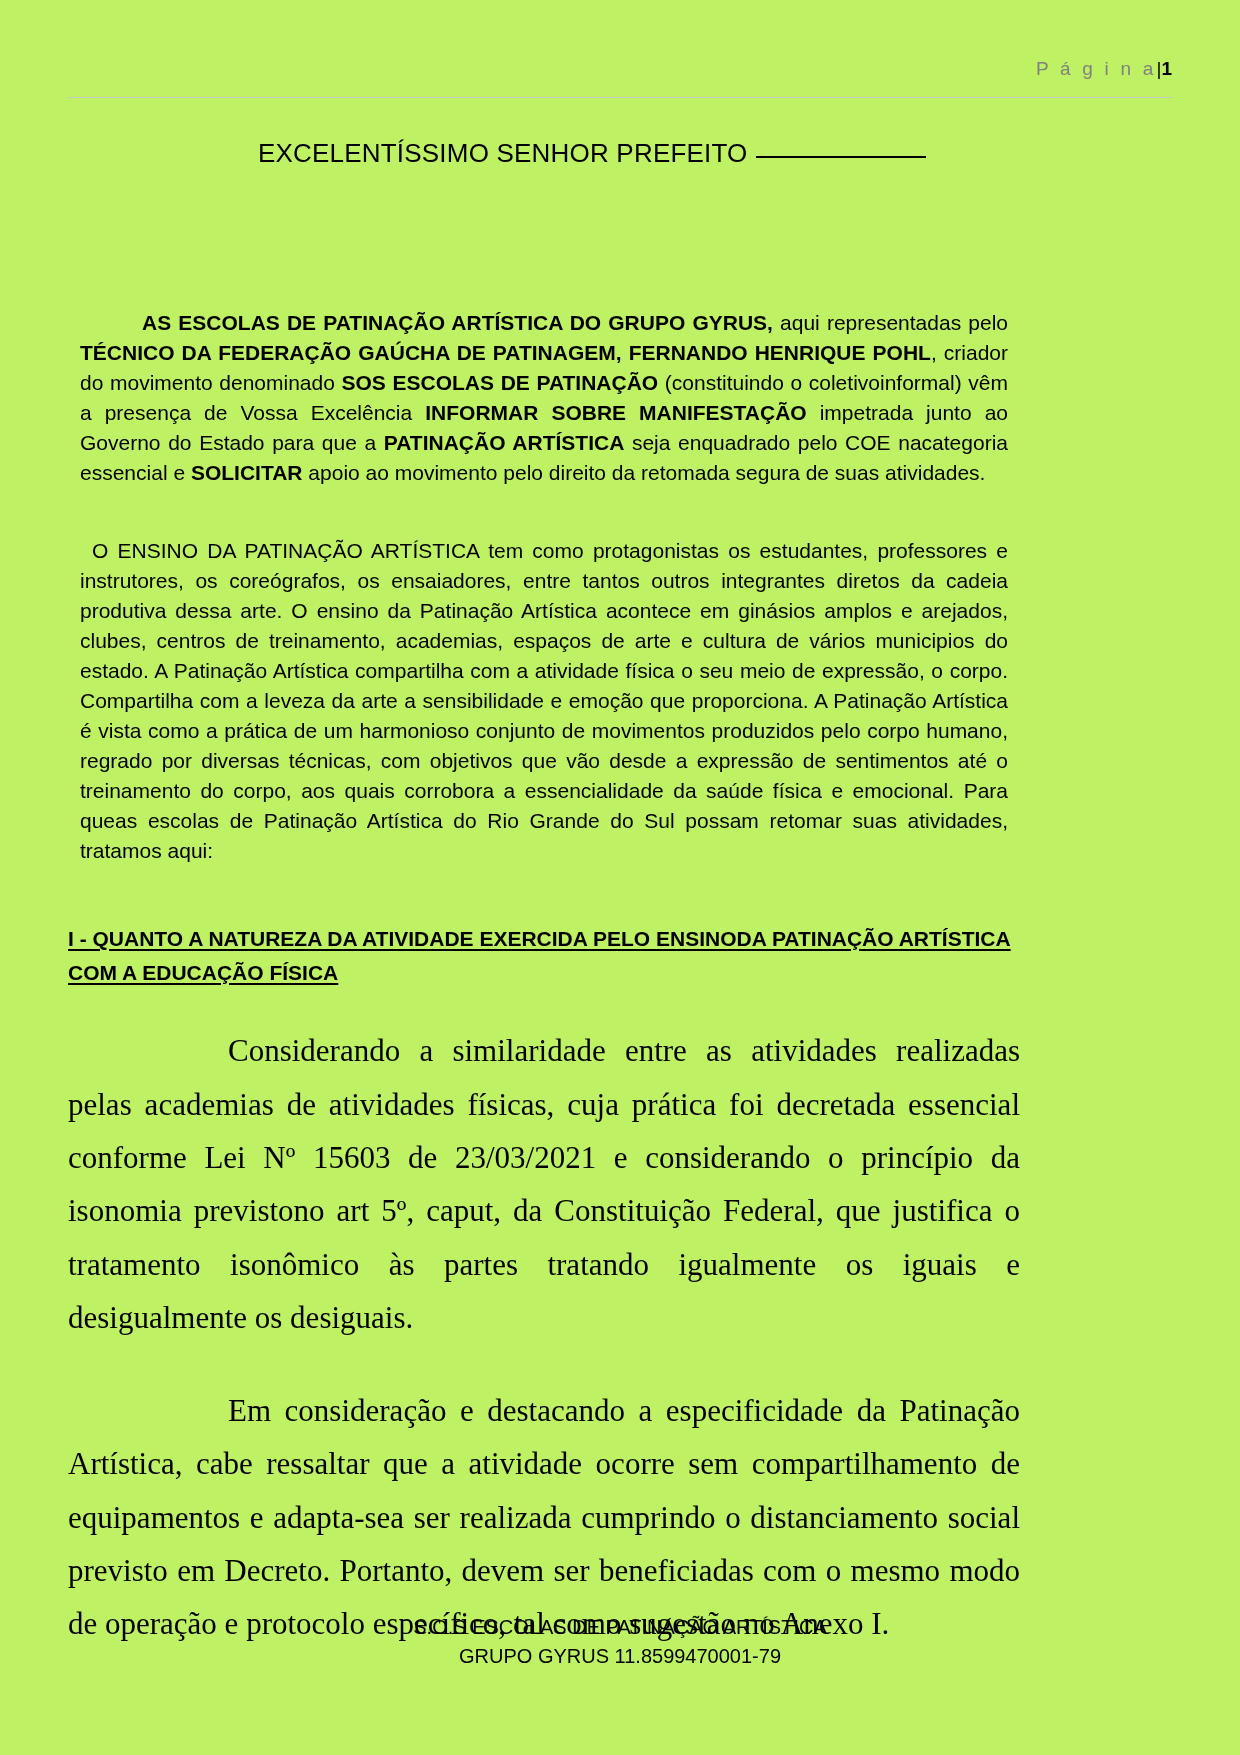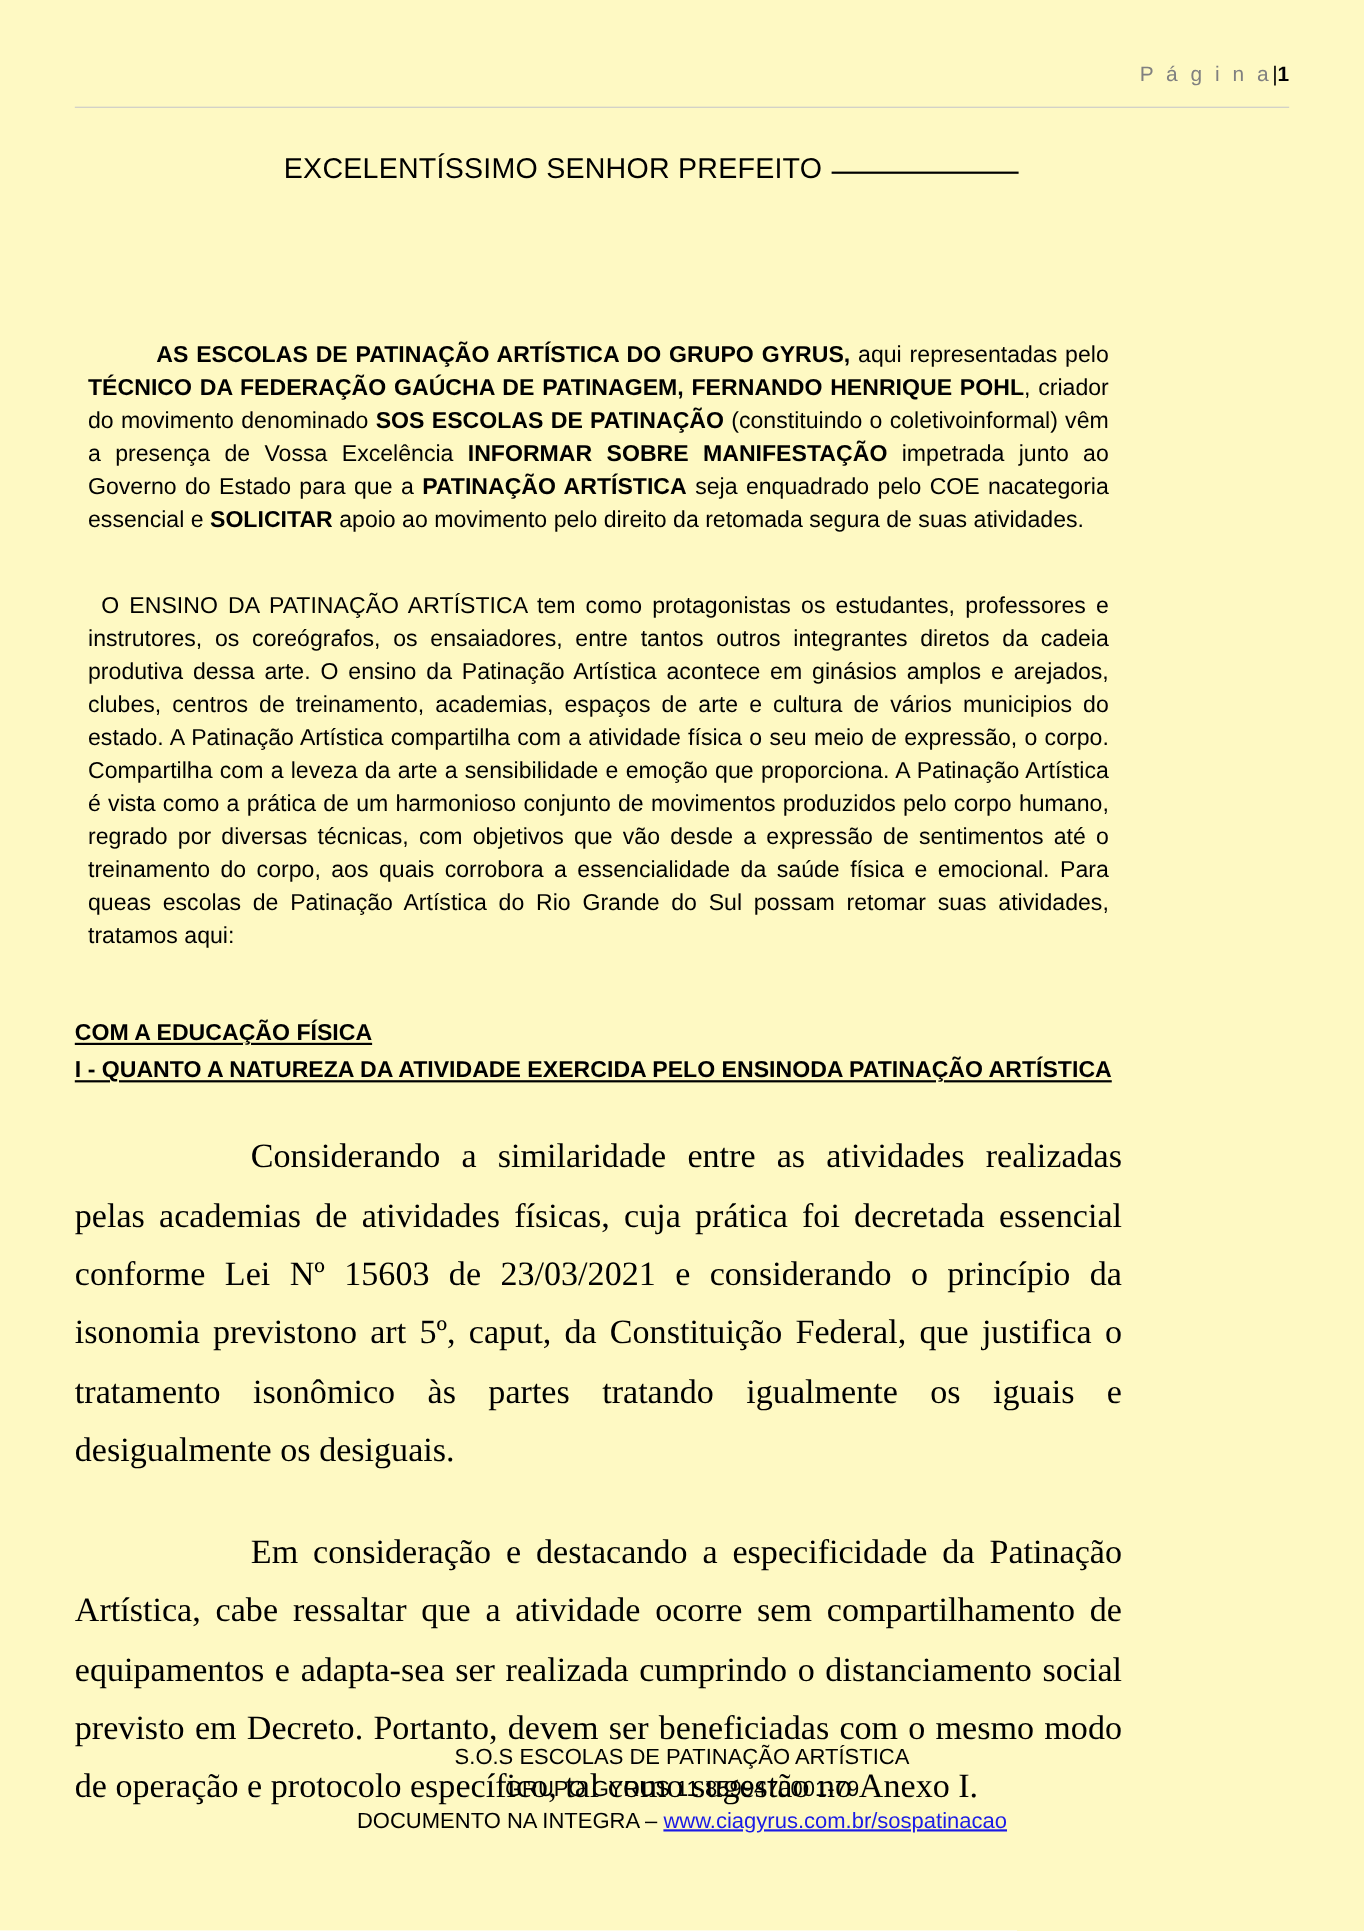--- a/index.html
+++ b/index.html
@@ -4,21 +4,21 @@
 <style>
   html, body {
     margin: 0;
     padding: 0;
     background: #ffffff;
   }
   .page {
     position: relative;
     width: 1240px;
     height: 1755px;
-    background: #fef9c3;
+    background: #bef264;
     box-sizing: border-box;
     font-family: "Liberation Sans", sans-serif;
     color: #000000;
     overflow: hidden;
   }
 
   
   .header {
     position: absolute;
     left: 68px;
@@ -161,29 +161,28 @@
     </div>
   </div>
 
   <div class="body-area">
 
     <p class="p-narrow"><span class="ind"></span><b>AS  ESCOLAS  DE  PATINAÇÃO  ARTÍSTICA  DO GRUPO GYRUS,</b><span> aqui representadas pelo </span><b>TÉCNICO DA FEDERAÇÃO GAÚCHA DE PATINAGEM, FERNANDO HENRIQUE POHL</b><span>, criador do movimento denominado </span><b>SOS ESCOLAS DE PATINAÇÃO</b><span> (constituindo o coletivoinformal) vêm a presença de Vossa Excelência </span><b>INFORMAR SOBRE MANIFESTAÇÃO</b><span> impetrada junto ao Governo do Estado para que a </span><b>PATINAÇÃO ARTÍSTICA</b><span> seja enquadrado pelo COE nacategoria essencial e </span><b>SOLICITAR</b><span> apoio ao movimento pelo direito da retomada segura de suas atividades.</span></p>
 
     <p class="p-narrow para-2"><span>O ENSINO DA PATINAÇÃO ARTÍSTICA</span><span> tem como protagonistas os estudantes, professores e instrutores, os coreógrafos, os ensaiadores, entre tantos outros integrantes diretos da cadeia produtiva dessa arte. O ensino da Patinação Artística acontece em ginásios amplos e arejados, clubes, centros de treinamento, academias, espaços de arte e cultura de vários municipios do estado. A Patinação Artística compartilha com a atividade física o seu meio de expressão, o corpo. Compartilha com a leveza da arte a sensibilidade e emoção que proporciona. A Patinação Artística é vista como a prática de um harmonioso conjunto de movimentos produzidos pelo corpo humano, regrado por diversas técnicas, com objetivos que vão desde a expressão de sentimentos até o treinamento do corpo, aos quais corrobora a essencialidade da saúde física e emocional. Para queas escolas de Patinação Artística do Rio Grande do Sul possam retomar suas atividades, tratamos aqui:</span></p>
 
     <div class="section-heading">
+      <div><span class="u">I - QUANTO A NATUREZA DA ATIVIDADE EXERCIDA PELO ENSINODA PATINAÇÃO ARTÍSTICA</span></div>
       <div><span class="u">COM A  EDUCAÇÃO FÍSICA</span></div>
-      <div><span class="u">I - QUANTO A NATUREZA DA ATIVIDADE EXERCIDA PELO ENSINODA PATINAÇÃO ARTÍSTICA</span></div>
     </div>
 
     <p class="p-large first"><span class="ind-big"></span><span>Considerando a similaridade entre as atividades realizadas pelas academias de atividades físicas, cuja prática foi decretada essencial conforme Lei Nº 15603 de 23/03/2021 e considerando o princípio da isonomia previstono art 5º, caput, da Constituição Federal, que justifica o tratamento isonômico às partes tratando igualmente os iguais e desigualmente os desiguais.</span></p>
 
     <p class="p-large second"><span class="ind-big"></span><span>Em consideração e destacando a especificidade da Patinação Artística, cabe ressaltar que a atividade ocorre sem compartilhamento de equipamentos e adapta-sea ser realizada cumprindo o distanciamento social previsto em Decreto. Portanto, devem ser beneficiadas com o mesmo modo de operação e protocolo específico, tal como sugestão no Anexo I.</span></p>
 
   </div>
 
   <div class="footer">
     <div>S.O.S ESCOLAS DE PATINAÇÃO ARTÍSTICA</div>
     <div>GRUPO GYRUS 11.8599470001-79</div>
-    <div><span>DOCUMENTO NA INTEGRA – </span><a class="link" href="#">www.ciagyrus.com.br/sospatinacao</a></div>
   </div>
 
 </div>
 
 </body></html>

